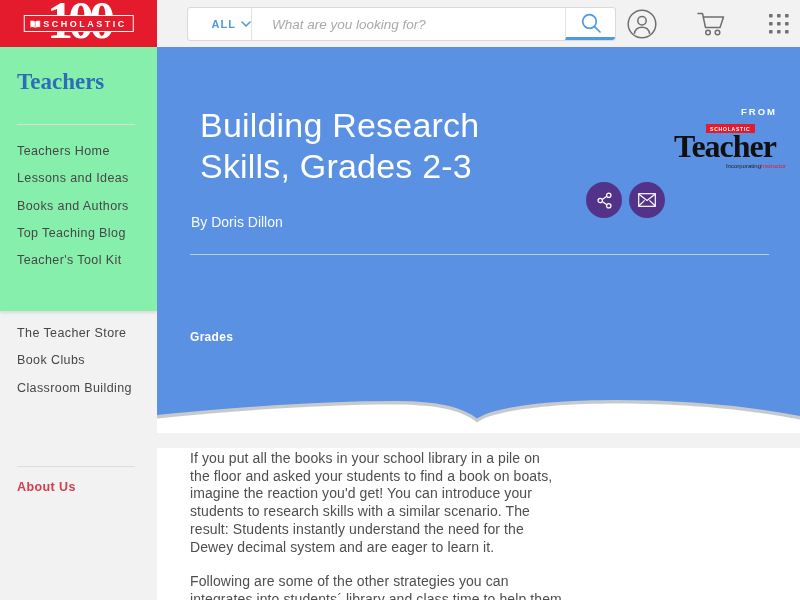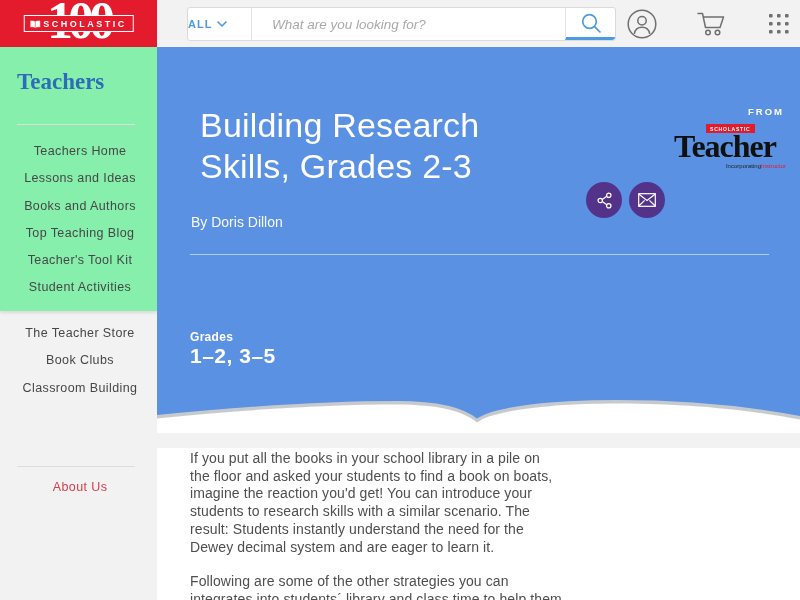--- a/index.html
+++ b/index.html
@@ -25,21 +25,21 @@
     color:#fff; font-size:9px; font-weight:700; letter-spacing:2.5px;
     padding:3px 6px 2px 5px; white-space:nowrap; display:flex; align-items:center; gap:3px;
   }
   .search {
     position:absolute; top:7px; left:187px; width:429px; height:34px;
     background:#fff; border:1px solid #dadada; border-radius:3px;
     display:flex; align-items:stretch;
   }
   .all {
     width:64px; border:none; background:none; cursor:pointer;
-    display:flex; align-items:center; justify-content:flex-start; gap:5px;
+    display:flex; align-items:center; justify-content:flex-end; gap:5px;
     color:var(--accent_blue,#4e9ade); font-size:11px; font-weight:700; letter-spacing:1px;
     border-right:1px solid #e3e3e3; font-family:"Liberation Sans", sans-serif;
   }
   .search input {
     flex:1; border:none; outline:none; padding:0 14px 0 20px;
     font-family:"Liberation Sans", sans-serif; font-style:italic; font-size:13.5px; color:#555;
     background:transparent;
   }
   .search input::placeholder { color:#a9a9a9; opacity:1; }
   .search-btn {
@@ -56,37 +56,37 @@
   .side-card {
     position:absolute; top:47px; left:0; width:157px; height:264px;
     background:#86efac; box-shadow:0 2px 3px rgba(0,0,0,.10);
   }
   .side-title {
     position:absolute; top:22px; left:17px;
     font-family:"Liberation Serif", serif; font-size:23px; color:var(--sidebar_title_blue,#2d6db7);
     cursor:pointer;
   }
   .hdiv { position:absolute; left:17px; width:118px; height:1px; background:#ddd; }
-  .nav-list { position:absolute; left:0; width:143px;text-align:center; }
+  .nav-list { position:absolute; left:0; width:143px; }
   .nav-item {
     display:block; height:27.3px; line-height:27.3px; padding-left:17px;
     font-size:12.5px; letter-spacing:.4px; color:#464646; cursor:pointer; white-space:nowrap;
   }
-  .about { font-weight:400; color:var(--about_red,#d23f4d); }
+  .about { font-weight:700; color:var(--about_red,#d23f4d); }
   
   .hero {
     position:absolute; top:47px; left:157px; width:643px; height:341px;
     background:var(--hero_blue,#5a91e2); color:#fff;
   }
   .hero-title {
     position:absolute; top:58px; left:33px; width:370px;
     font-size:34px; line-height:41px; font-weight:400; letter-spacing:.2px;margin-left:10px;
   }
   .hero-byline { position:absolute; top:167px; left:34px; font-size:14px; opacity:.95; }
-  .from-label { position:absolute; top:59px; right:16px; font-size:9.5px; font-weight:700; letter-spacing:2px; }
+  .from-label { position:absolute; top:59px; right:23px; font-size:9.5px; font-weight:700; letter-spacing:2px; }
   .mag-logo { position:absolute; top:77px; right:14px; width:112px; height:50px; cursor:pointer; }
   .mag-tag {
     position:absolute; top:0; left:32px; background:var(--brand_red,#e31b2d); color:#fff;
     font-size:5px; font-weight:700; letter-spacing:.8px; padding:1.5px 4px;
   }
   .mag-name {
     position:absolute; top:6px; left:0;
     font-family:"Liberation Serif", serif; font-weight:700; font-size:32px; color:#101010;
     letter-spacing:-1px; line-height:1;
   }
@@ -181,21 +181,20 @@
   <aside>
     <div class="side-card">
       <h2 class="side-title">Teachers</h2>
       <div class="hdiv" style="top:77px"></div>
       <nav class="nav-list" style="top:91px">
         <a class="nav-item">Teachers Home</a>
         <a class="nav-item">Lessons and Ideas</a>
         <a class="nav-item">Books and Authors</a>
         <a class="nav-item">Top Teaching Blog</a>
         <a class="nav-item">Teacher's Tool Kit</a>
-        <a class="nav-item">Student Activities</a>
       </nav>
     </div>
     <nav class="nav-list" style="top:320px">
       <a class="nav-item">The Teacher Store</a>
       <a class="nav-item">Book Clubs</a>
       <a class="nav-item">Classroom Building</a>
     </nav>
     <div class="hdiv" style="top:466px"></div>
     <nav class="nav-list" style="top:474px">
       <a class="nav-item about">About Us</a>
@@ -228,21 +227,20 @@
           <rect x="0.7" y="0.7" width="16.6" height="12.6" fill="none" stroke="#fff" stroke-width="1.2"></rect>
           <polyline points="1,1.2 9,7.4 17,1.2" fill="none" stroke="#fff" stroke-width="1.2"></polyline>
           <line x1="1" y1="12.8" x2="6.6" y2="7.4" stroke="#fff" stroke-width="1.2"></line>
           <line x1="17" y1="12.8" x2="11.4" y2="7.4" stroke="#fff" stroke-width="1.2"></line>
         </svg>
       </button>
     </div>
 
     <div class="hero-div"></div>
     <div class="grades-label">Grades</div>
-    <div class="grades-value">1–2, 3–5</div>
   </main>
 
   <div class="curve-wrap">
     <svg width="643" height="45" viewBox="0 0 643 45">
       <path d="M0,29 C90,20 170,15 240,15 C280,15 306,21 320,33 C335,21 392,14 460,14 C540,14 601,22 643,30" fill="none" stroke="#c7cacc" stroke-width="4" stroke-linecap="round"></path>
       <path d="M0,30.5 C90,21.5 170,16.5 240,16.5 C280,16.5 306,22.5 320,34.5 C335,22.5 392,15.5 460,15.5 C540,15.5 601,23.5 643,31.5 L643,45 L0,45 Z" fill="#ffffff"></path>
     </svg>
   </div>
 
   <section class="article">

